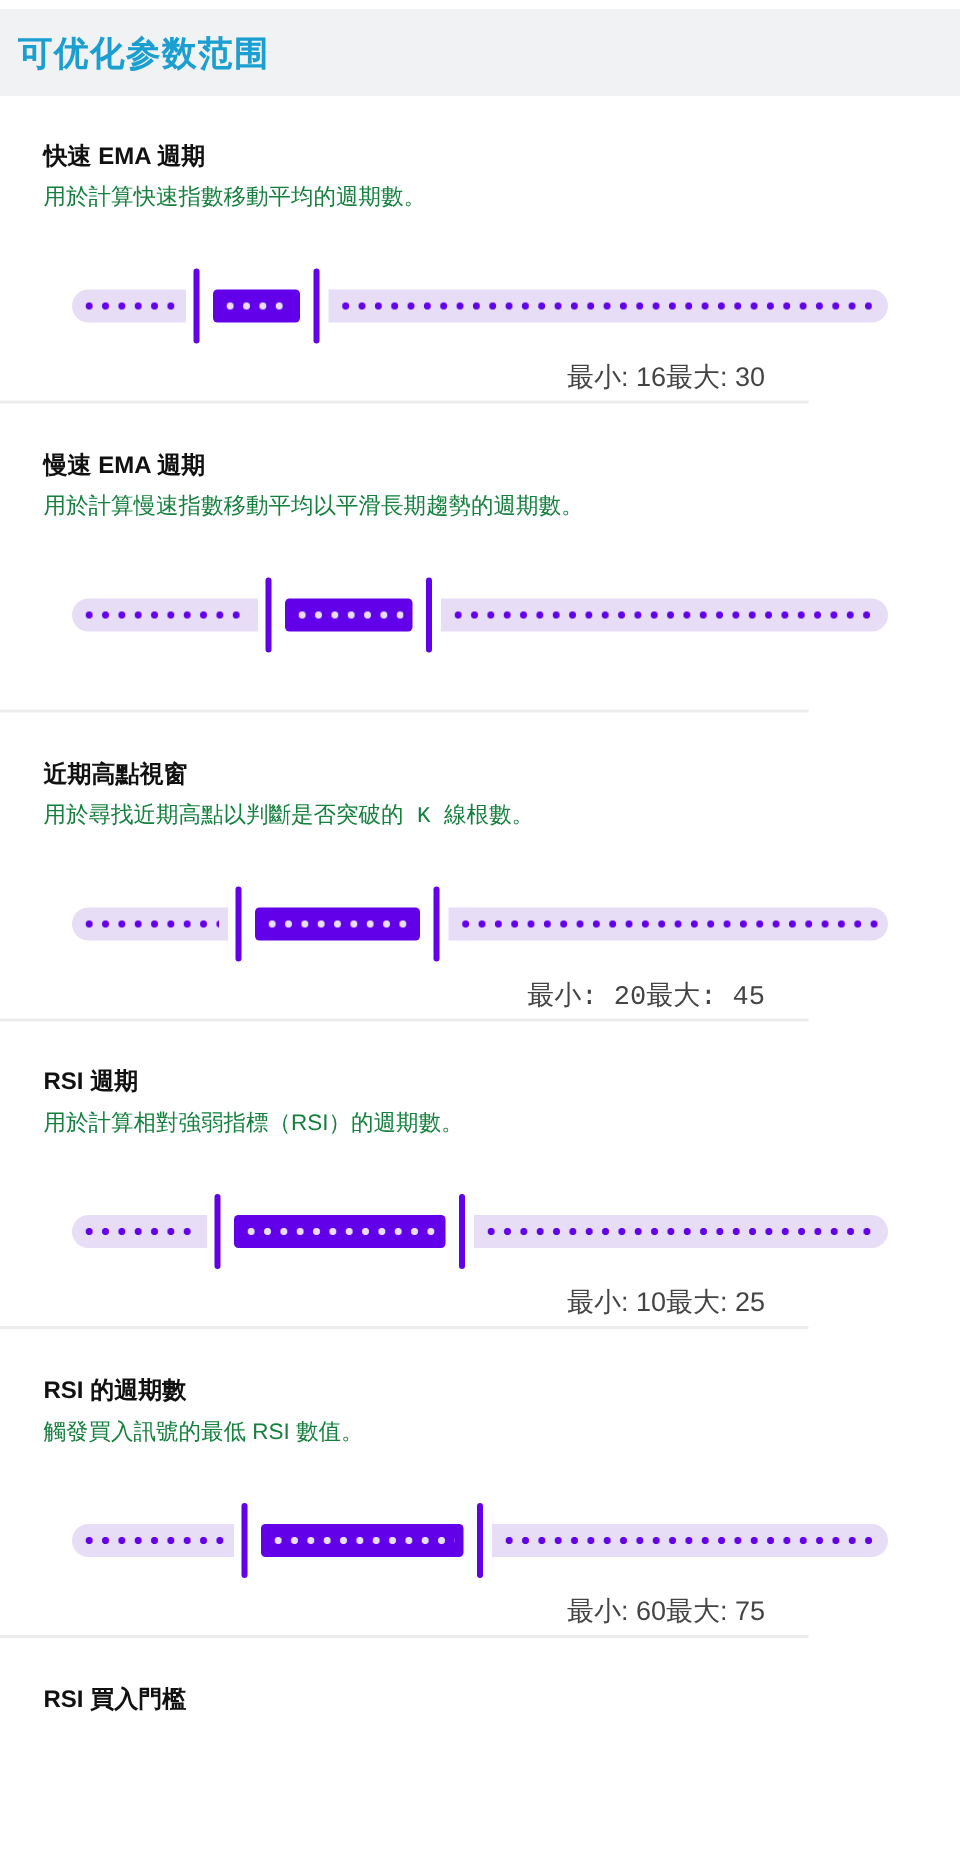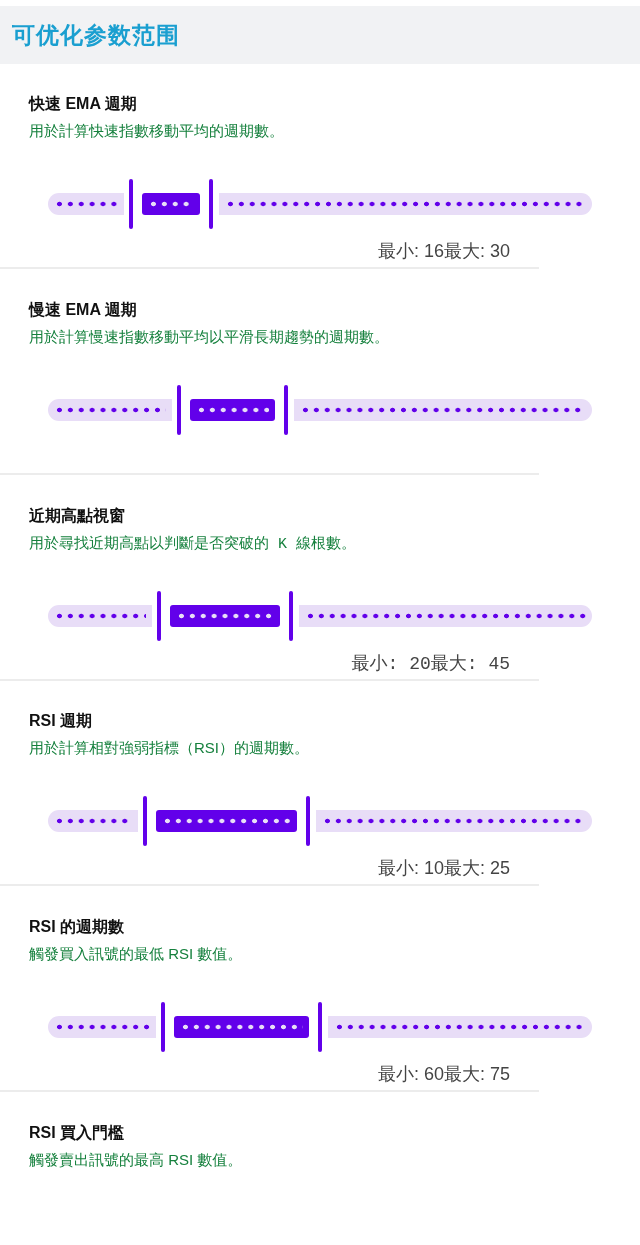--- a/index.html
+++ b/index.html
@@ -124,15 +124,14 @@
         </div>
       <div class="thumb" style="left:115px"></div>
       <div class="thumb" style="left:272px"></div>
     </div>
     <div class="range">
       <span>最小: 60</span><span>最大: 75</span>
     </div>
     </div>
     <div class="section" style="top: 1093px; border-bottom: none;">
       <div class="sec-title">RSI 買入門檻</div>
-              <div class="sec-desc">觸發賣出訊號的最高 RSI 數值。</div>
     </div>
   </div>
 
 </body></html>

